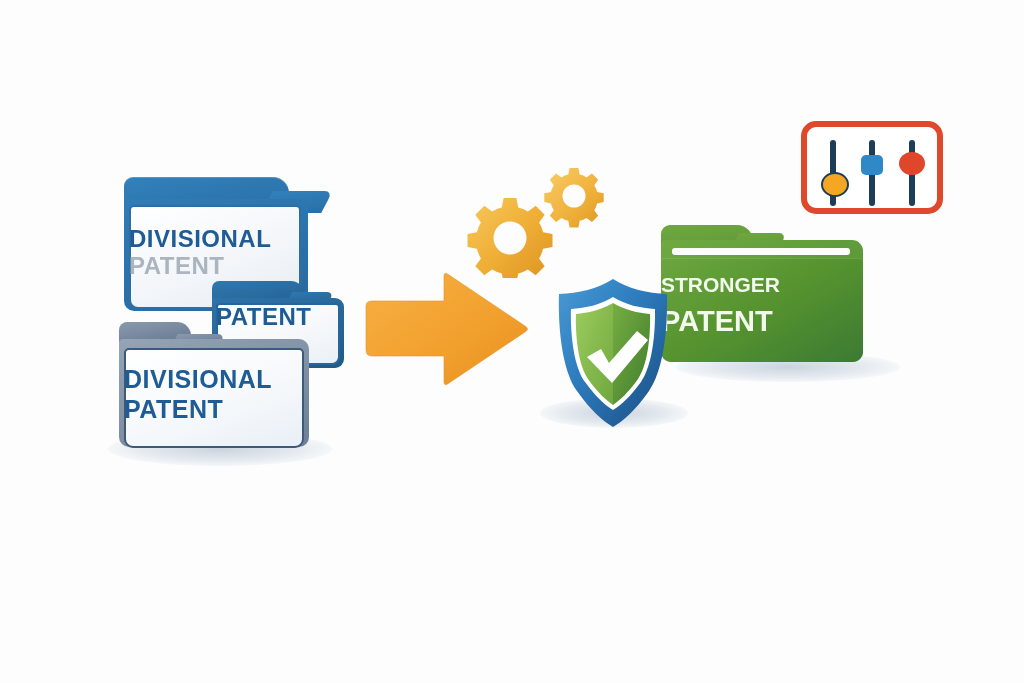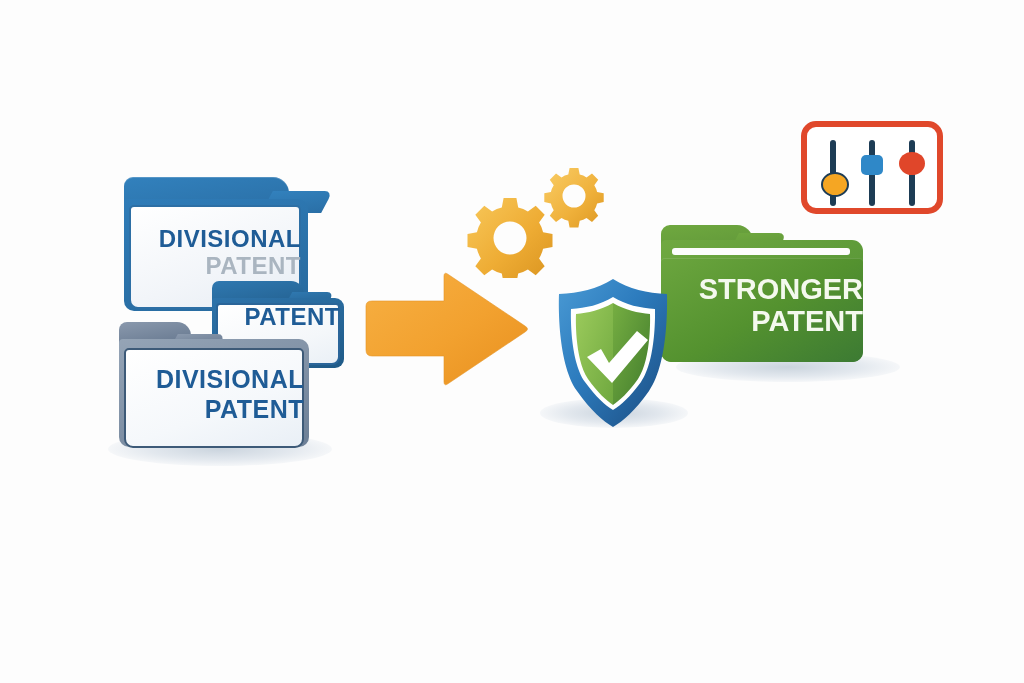--- a/index.html
+++ b/index.html
@@ -27,21 +27,21 @@
                 rgba(190,202,214,0.80) 0%,
                 rgba(205,215,226,0.55) 45%,
                 rgba(230,236,243,0.12) 78%,
                 rgba(255,255,255,0) 100%);
     pointer-events: none;
   }
 
   
   .folder-text {
     position: absolute;
-    text-align: right;
+    text-align: left;
     font-weight: bold;
     letter-spacing: 0.5px;
     line-height: 1.04;
     white-space: nowrap;
     font-family: "Liberation Sans", sans-serif;
   }
   .txt-dark-blue { color: #1f5c96; }
   .txt-grey { color: #aab5c0; }
   .txt-white { color: #f4f9ee; }
 
@@ -266,21 +266,21 @@
     </svg>
   </div>
 
   <div class="shadow-ellipse" style="left:676px; top:352px; width:224px; height:30px;"></div>
 
   <div>
     <div class="layer" id="folder-green-tab"></div>
     <div class="layer" id="folder-green-back"></div>
     <div class="layer" id="folder-green-slot"></div>
     <div class="layer" id="folder-green-front"></div>
-    <div class="folder-text txt-white" style="left:661px; top:274px; width:202px; font-size:29px; letter-spacing:0px;">STRONGER</div>
+    <div class="folder-text txt-white" style="left:661px; top:274px; width:202px; font-size:21px; letter-spacing:0px;">STRONGER</div>
     <div class="folder-text txt-white" style="left:661px; top:306px; width:202px; font-size:29px; letter-spacing:0px;">PATENT</div>
   </div>
 
   <div class="shadow-ellipse" style="left:540px; top:398px; width:148px; height:30px;"></div>
 
   <div class="layer" id="shield-wrap">
     <svg width="140" height="160" viewBox="0 0 140 160" xmlns="http://www.w3.org/2000/svg">
       <defs>
         <linearGradient id="gradShieldOuter" x1="0" y1="0" x2="1" y2="1">
           <stop offset="0%" stop-color="#4a9ad4"></stop>

